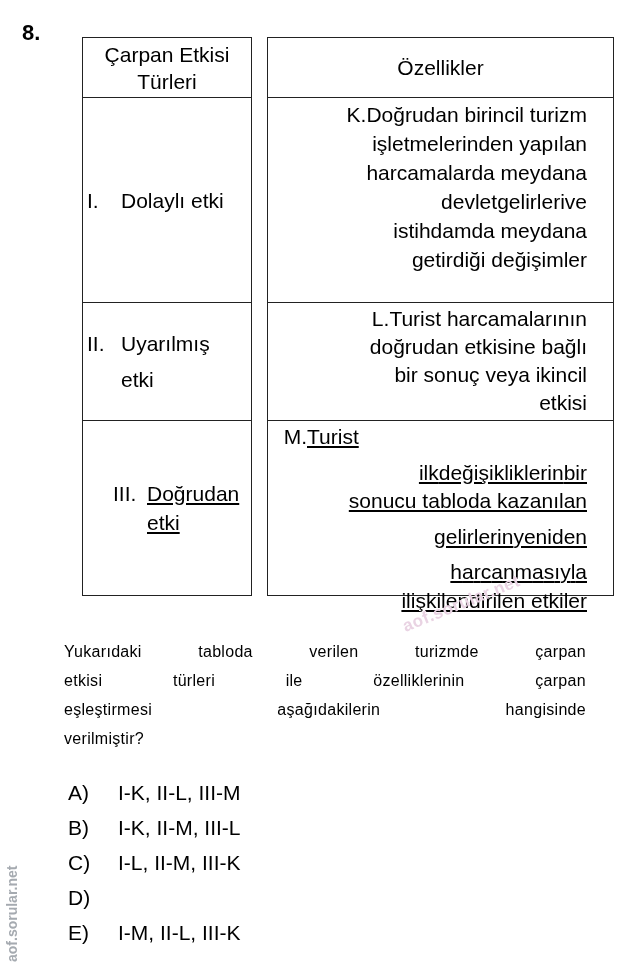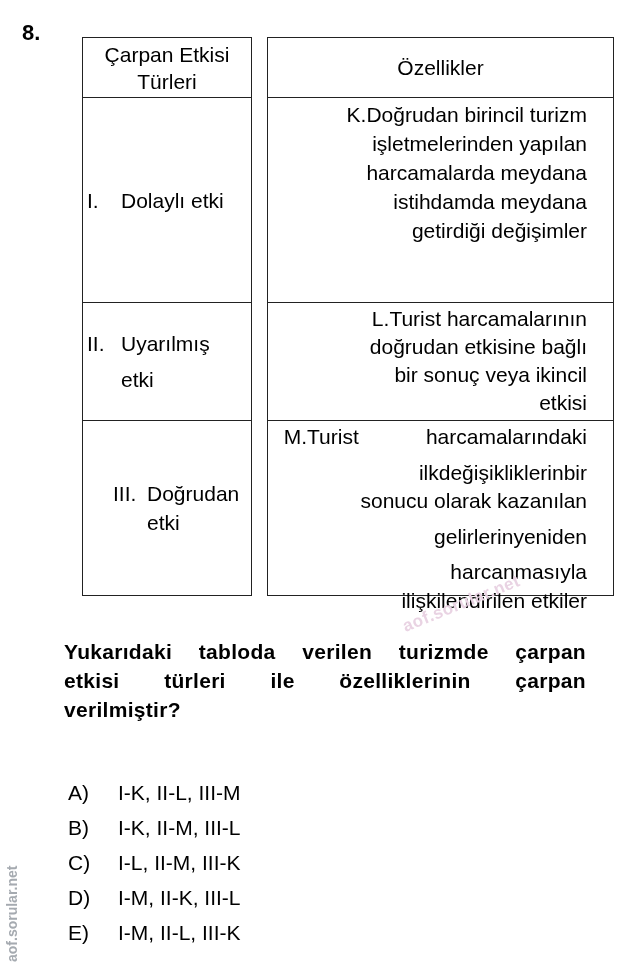--- a/index.html
+++ b/index.html
@@ -3,36 +3,36 @@
 <meta charset="utf-8">
 <style>
   html, body { margin: 0; padding: 0; background: #ffffff; }
   body { width: 637px; height: 968px; position: relative; overflow: hidden;
          font-family: "Liberation Sans", sans-serif; color: #000; }
   .qnum { position: absolute; left: 22px; top: 20px; font-weight: bold; font-size: 22px; }
   .tbl { position: absolute; border: 1.5px solid #222; box-sizing: border-box; }
   .tbl-left { left: 82px; top: 37px; width: 170px; height: 559px; }
   .tbl-right { left: 267px; top: 37px; width: 347px; height: 559px; }
   .cell { position: absolute; left: 0; right: 0; box-sizing: border-box; border-bottom: 1.5px solid #222; font-size: 21px; line-height: 29px; }
-  .cell.last { border-bottom: none; }
+  .cell.last { border-bottom: none; text-decoration: underline; }
   .r0 { top: 0; height: 60px; }
   .r1 { top: 60px; height: 205px; }
   .r2 { top: 265px; height: 118px; }
   .r3 { top: 383px; height: 174px; }
   .hdr { display: flex; align-items: center; justify-content: center; text-align: center; line-height: 27px; }
   .lcell { display: flex; align-items: center; padding-left: 4px; }
   .lab { display: inline-block; width: 34px; }
   .lab3 { display: inline-block; width: 34px; margin-left: 26px; }
   .ltext2 { line-height: 36px; }
   .rcell { padding: 2px 26px 0 5px; }
   .rcell .line { display: block; white-space: nowrap; text-align: right; }
   .rcell .ind { padding-left: 34px; }
   .justify { display: flex; justify-content: space-between; padding-left: 34px; }
   .spread { display: flex; justify-content: space-between; padding-left: 34px; margin-top: 7px; }
-  .question { position: absolute; left: 64px; top: 637px; width: 522px; font-weight: bold; font-size: 21px; line-height: 29px; letter-spacing: 0.3px; }
+  .question { position: absolute; left: 64px; top: 637px; width: 522px; font-weight: normal; font-size: 16px; line-height: 29px; letter-spacing: 0.3px; }
   .question .row { display: flex; justify-content: space-between; }
   .options { position: absolute; left: 68px; top: 775px; font-size: 21px; }
   .opt { height: 35px; display: flex; align-items: center; }
   .opt-letter { width: 50px; }
   .wm-diag { position: absolute; left: 400px; top: 618px; font-size: 17px; font-weight: bold; color: #e9d3e3; transform: rotate(-22deg); transform-origin: left top; letter-spacing: 0.5px; }
   .wm-vert { position: absolute; left: 4px; top: 962px; font-size: 14px; font-weight: bold; color: #a5aab0; transform: rotate(-90deg); transform-origin: left top; white-space: nowrap; }
 </style>
 </head>
 <body>
 
@@ -63,38 +63,38 @@
   </div>
 </div>
 
 <div class="tbl tbl-right">
   <div class="cell r0 hdr">Özellikler</div>
 
   <div class="cell r1 rcell">
     <span class="line"><span class="lab">K.</span><span>Doğrudan birincil turizm</span></span>
     <span class="line ind">işletmelerinden yapılan</span>
     <span class="line ind">harcamalarda meydana</span>
+    <span class="line justify"><span>devlet</span><span>gelirleri</span><span>ve</span></span>
     <span class="line ind" style="padding-left:38px">istihdamda meydana</span>
     <span class="line ind">getirdiği değişimler</span>
   </div>
 
   <div class="cell r2 rcell" style="line-height:28px">
     <span class="line"><span class="lab">L.</span><span>Turist harcamalarının</span></span>
     <span class="line ind" style="padding-left:33px">doğrudan etkisine bağlı</span>
     <span class="line ind" style="padding-left:32px">bir sonuç veya ikincil</span>
     <span class="line ind">etkisi</span>
   </div>
 
   <div class="cell r3 rcell last" style="line-height:28.5px">
     <span class="line" style="display:flex;justify-content:space-between">
         <span><span class="lab">M.</span>Turist</span>
-        <span>harcamalarındaki</span>
       </span>
     <span class="line spread" style="padding-left:40px"><span>ilk</span><span>değişikliklerin</span><span>bir</span></span>
-    <span class="line ind" style="padding-left:40px">sonucu olarak kazanılan</span>
+    <span class="line ind" style="padding-left:40px">sonucu tabloda kazanılan</span>
     <span class="line spread" style="padding-left:40px"><span>gelirlerin</span><span>yeniden</span></span>
     <span class="line spread" style="padding-left:40px"><span>h</span><span>a</span><span>r</span><span>c</span><span>a</span><span>n</span><span>m</span><span>a</span><span>s</span><span>ı</span><span>y</span><span>l</span><span>a</span></span>
     <span class="line ind" style="padding-left:40px">ilişkilendirilen etkiler</span>
   </div>
 </div>
 
 <div class="wm-diag">aof.sorular.net</div>
 
 <div class="question">
   <div class="row">
@@ -104,41 +104,45 @@
     <span>turizmde</span>
     <span>çarpan</span>
   </div>
   <div class="row">
     <span>etkisi</span>
     <span>türleri</span>
     <span>ile</span>
     <span>özelliklerinin</span>
     <span>çarpan</span>
   </div>
+  <div class="row">
+    <span>eşleştirmesi</span>
+    <span>aşağıdakilerin</span>
+    <span>hangisinde</span>
+  </div>
   <div>
     <span>verilmiştir?</span>
   </div>
 </div>
 
 <div class="options">
   <div class="opt">
     <span class="opt-letter">A)</span>
     <span>I-K, II-L, III-M</span>
   </div>
   <div class="opt">
     <span class="opt-letter">B)</span>
     <span>I-K, II-M, III-L</span>
   </div>
   <div class="opt">
     <span class="opt-letter">C)</span>
     <span>I-L, II-M, III-K</span>
   </div>
   <div class="opt">
     <span class="opt-letter">D)</span>
-    <span>I-M, II-K, III-L</span>
   </div>
   <div class="opt">
     <span class="opt-letter">E)</span>
     <span>I-M, II-L, III-K</span>
   </div>
 </div>
 
 <div class="wm-vert">aof.sorular.net</div>
 
 </body></html>

